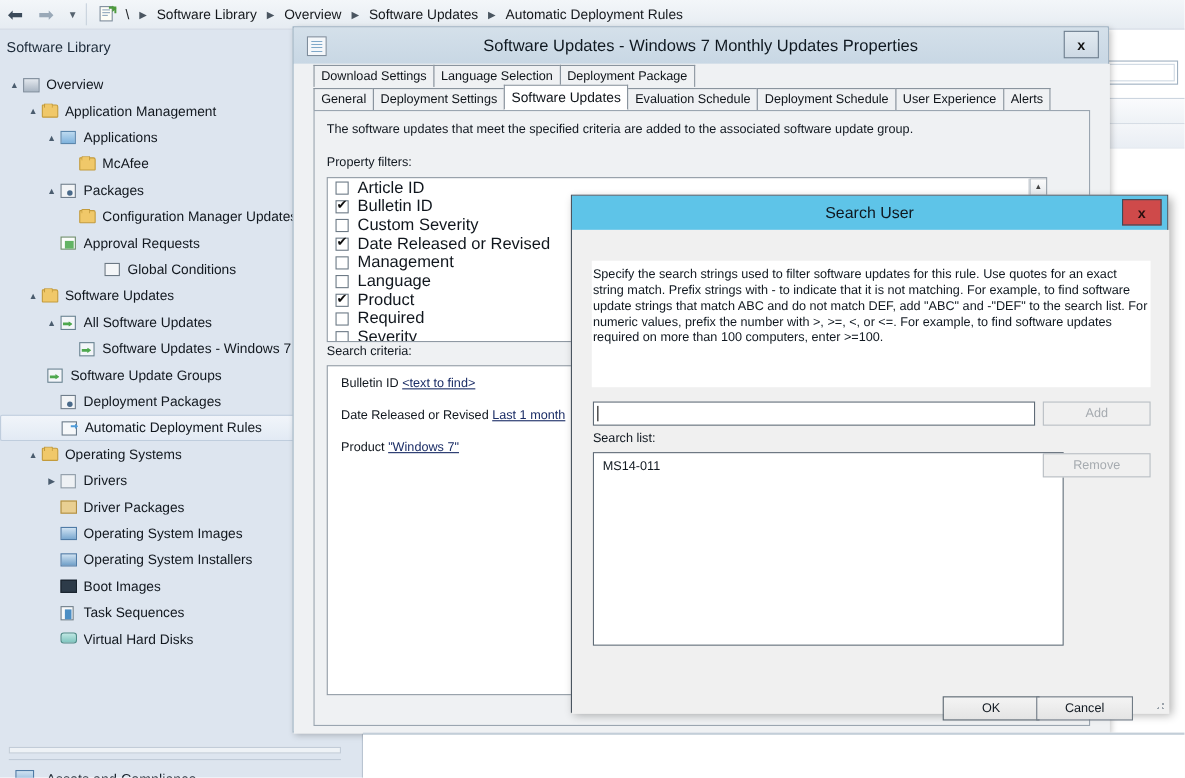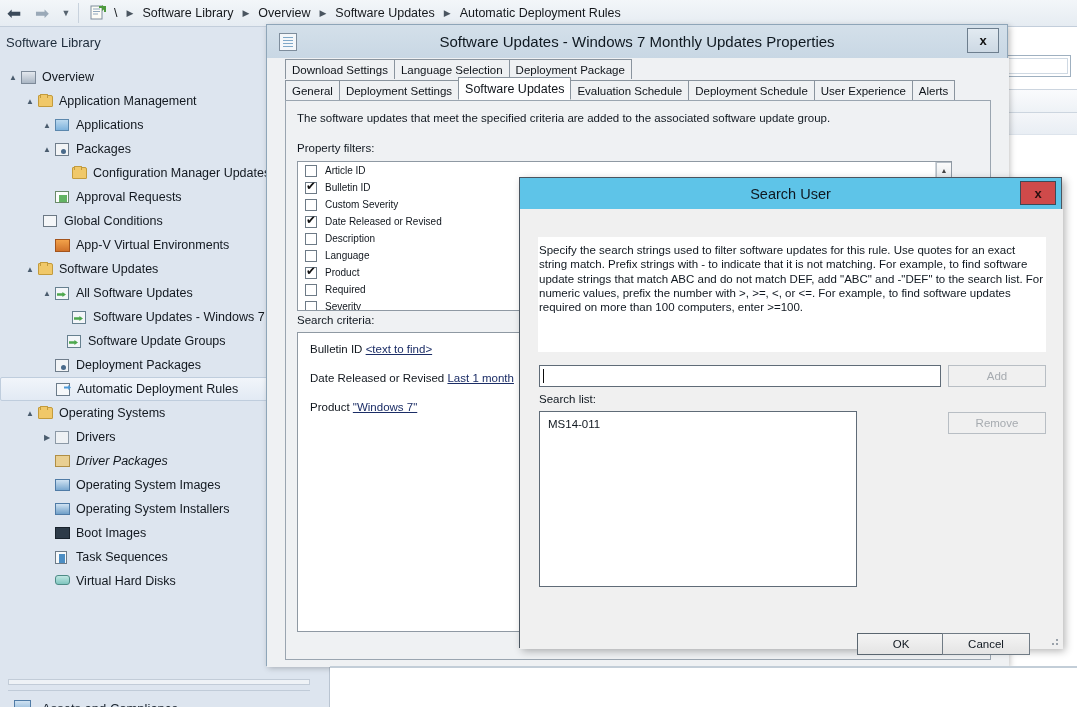--- a/index.html
+++ b/index.html
@@ -213,21 +213,21 @@
     position: absolute; left: 30px; top: 84px;
     font-size: 11.5px; color: #111820;
   }
   .filterlist {
     position: absolute; left: 30px; top: 103px; width: 655px; height: 150px;
     background: #ffffff; border: 1px solid #8f99a3;
     overflow: hidden;
   }
   .fl-row {
     display: flex; align-items: center; height: 17px; padding-left: 7px;
-    font-size: 10px; color: #10161d;
+    font-size: 15px; color: #10161d;
   }
   .cb {
     width: 12px; height: 12px; border: 1px solid #6d7a86; background: #fff;
     margin-right: 8px; position: relative; flex: 0 0 12px;
   }
   .cb.checked:after {
     content:"✔"; position:absolute; left:0px; top:-4px;
     font-size: 12px; color: #101010; line-height: 14px;
   }
   .fl-scroll {
@@ -295,21 +295,21 @@
     position: absolute; left: 428px; top: 156px; width: 98px; height: 22px;
     background: #f0f0f0; border: 1px solid #b8bec4;
     display:flex; align-items:center; justify-content:center;
     font-size: 11.5px; color: #a6abb0;
   }
   .sd-listlabel {
     position: absolute; left: 19px; top: 184px;
     font-size: 11.5px; color: #101820;
   }
   .sd-list {
-    position: absolute; left: 19px; top: 202px; width: 318px; height: 176px;
+    position: absolute; left: 19px; top: 202px; width: 428px; height: 176px;
     background: #ffffff; border: 1px solid #5f6b77;
     padding: 6px 0 0 8px;
   }
   .sd-list-item { font-size: 11.5px; color: #101820; }
   .sd-remove {
     position: absolute; left: 428px; top: 203px; width: 98px; height: 22px;
     background: #f0f0f0; border: 1px solid #b8bec4;
     display:flex; align-items:center; justify-content:center;
     font-size: 11.5px; color: #a6abb0;
   }
@@ -402,20 +402,27 @@
           </span>
           <span class="tlabel">Application Management</span>
         </div>
         <div class="tnode" style="padding-left: 40px;">
           <span class="exp">▲</span>
           <span class="ico">
             <span class="ic-blue" style="position: absolute; left: 1px; top: 2px;"></span>
           </span>
           <span class="tlabel">Applications</span>
         </div>
+        <div class="tnode" style="padding-left: 57px;">
+          <span class="exp"></span>
+          <span class="ico">
+            <span class="ic-folder" style="position: absolute; left: 1px; top: 2px;"></span>
+          </span>
+          <span class="tlabel">McAfee</span>
+        </div>
         <div class="tnode" style="padding-left: 40px;">
           <span class="exp">▲</span>
           <span class="ico">
             <span class="ic-pkg" style="position: absolute; left: 1px; top: 2px;"></span>
           </span>
           <span class="tlabel">Packages</span>
         </div>
         <div class="tnode" style="padding-left: 57px;">
           <span class="exp"></span>
           <span class="ico">
@@ -423,33 +430,26 @@
           </span>
           <span class="tlabel">Configuration Manager Updates</span>
         </div>
         <div class="tnode" style="padding-left: 40px;">
           <span class="exp"></span>
           <span class="ico">
             <span class="ic-green" style="position: absolute; left: 1px; top: 2px;"></span>
           </span>
           <span class="tlabel">Approval Requests</span>
         </div>
-        <div class="tnode" style="padding-left: 28px;">
+        <div class="tnode" style="padding-left: 48px; margin-left: 32px;">
           <span class="exp"></span>
           <span class="ico">
             <span class="ic-cond" style="position: absolute; left: 1px; top: 2px;"></span>
           </span>
           <span class="tlabel">Global Conditions</span>
-        </div>
-        <div class="tnode" style="padding-left: 40px;">
-          <span class="exp"></span>
-          <span class="ico">
-            <span class="ic-appv" style="position: absolute; left: 1px; top: 2px;"></span>
-          </span>
-          <span class="tlabel">App-V Virtual Environments</span>
         </div>
         <div class="tnode" style="padding-left: 23px;">
           <span class="exp">▲</span>
           <span class="ico">
             <span class="ic-folder" style="position: absolute; left: 1px; top: 2px;"></span>
           </span>
           <span class="tlabel">Software Updates</span>
         </div>
         <div class="tnode" style="padding-left: 40px;">
           <span class="exp">▲</span>
@@ -458,21 +458,21 @@
           </span>
           <span class="tlabel">All Software Updates</span>
         </div>
         <div class="tnode" style="padding-left: 57px;">
           <span class="exp"></span>
           <span class="ico">
             <span class="ic-upd" style="position: absolute; left: 1px; top: 2px;"></span>
           </span>
           <span class="tlabel">Software Updates - Windows 7 Mont</span>
         </div>
-        <div class="tnode" style="padding-left: 52px;">
+        <div class="tnode" style="padding-left: 28px;">
           <span class="exp"></span>
           <span class="ico">
             <span class="ic-upd" style="position: absolute; left: 1px; top: 2px;"></span>
           </span>
           <span class="tlabel">Software Update Groups</span>
         </div>
         <div class="tnode" style="padding-left: 40px;">
           <span class="exp"></span>
           <span class="ico">
             <span class="ic-pkg" style="position: absolute; left: 1px; top: 2px;"></span>
@@ -493,21 +493,21 @@
           </span>
           <span class="tlabel">Operating Systems</span>
         </div>
         <div class="tnode" style="padding-left: 40px;">
           <span class="exp">▶</span>
           <span class="ico">
             <span class="ic-gear" style="position: absolute; left: 1px; top: 2px;"></span>
           </span>
           <span class="tlabel">Drivers</span>
         </div>
-        <div class="tnode" style="padding-left: 40px; font-style: italic;">
+        <div class="tnode" style="padding-left: 40px;">
           <span class="exp"></span>
           <span class="ico">
             <span class="ic-drvpkg" style="position: absolute; left: 1px; top: 2px;"></span>
           </span>
           <span class="tlabel">Driver Packages</span>
         </div>
         <div class="tnode" style="padding-left: 40px;">
           <span class="exp"></span>
           <span class="ico">
             <span class="ic-mon" style="position: absolute; left: 1px; top: 2px;"></span>
@@ -598,21 +598,21 @@
             <div class="fl-row">
               <span class="cb"></span>
               <span>Custom Severity</span>
             </div>
             <div class="fl-row">
               <span class="cb checked"></span>
               <span>Date Released or Revised</span>
             </div>
             <div class="fl-row">
               <span class="cb"></span>
-              <span>Description</span>
+              <span>Management</span>
             </div>
             <div class="fl-row">
               <span class="cb"></span>
               <span>Language</span>
             </div>
             <div class="fl-row">
               <span class="cb checked"></span>
               <span>Product</span>
             </div>
             <div class="fl-row">

